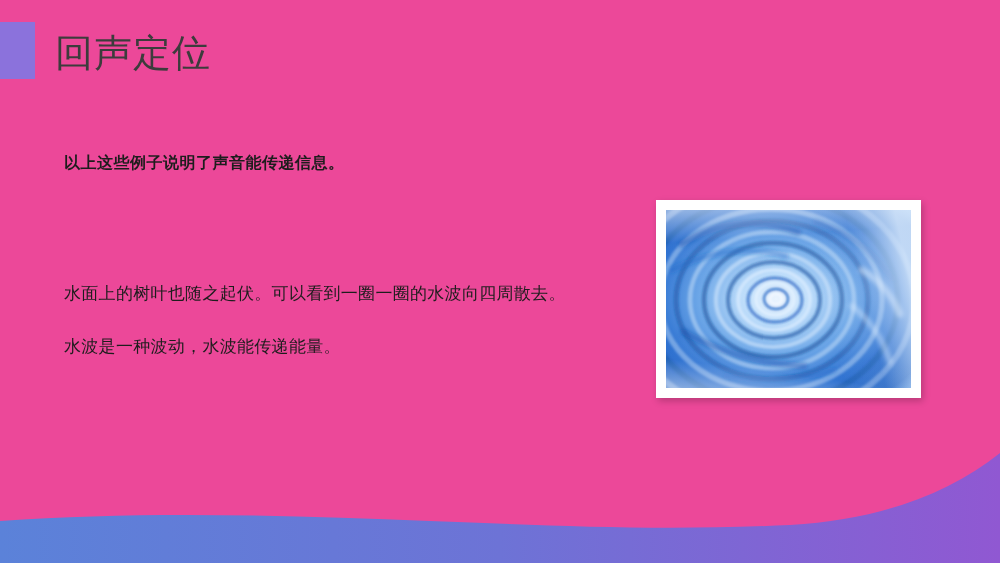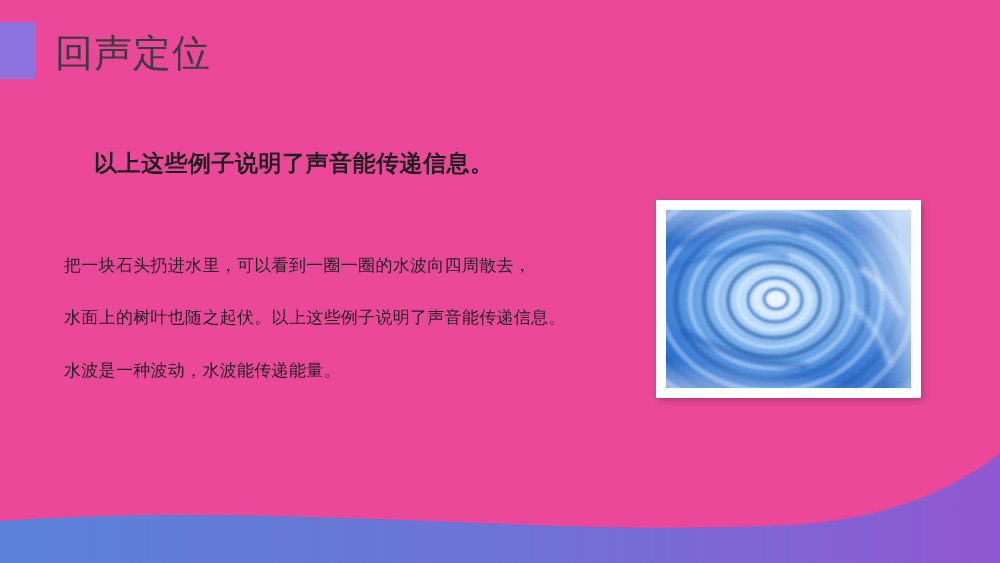--- a/index.html
+++ b/index.html
@@ -40,27 +40,26 @@
   }
 
   
   #body-block {
     position: absolute;
     left: 64px;
     top: 148px;
     width: 600px;
   }
   .lead-line {
-    font-size: 23px;
+    font-size: 16px;
     line-height: 30px;
     color: #1d1d1d;
     font-weight: 700;
     letter-spacing: 0.5px;
     white-space: nowrap;
-    margin-left: 30px;
   }
   .para-line {
     font-size: 17px;
     line-height: 24px;
     color: #1d1d1d;
     font-weight: 400;
     letter-spacing: 0.3px;
     white-space: nowrap;
   }
   .para-line.bold {
@@ -116,23 +115,22 @@
 <body>
 
 <div id="slide">
 
   <div id="title-accent"></div>
   <div id="page-title">回声定位</div>
 
   <div id="body-block">
     <div class="lead-line">以上这些例子说明了声音能传递信息。</div>
     <div class="sp-1"></div>
-    <div class="para-line">把一块石头扔进水里，可以看到一圈一圈的水波向四周散去，</div>
     <div class="sp-2"></div>
-    <div class="para-line">水面上的树叶也随之起伏。以上这些例子说明了声音能传递信息。</div>
+    <div class="para-line">水面上的树叶也随之起伏。可以看到一圈一圈的水波向四周散去。</div>
     <div class="sp-3"></div>
     <div class="para-line bold">水波是一种波动，水波能传递能量。</div>
     <div class="sp-4"></div>
   </div>
 
   <div id="ripple-figure">
     <div id="ripple-inner">
       <svg viewBox="0 0 245 178" preserveAspectRatio="none" aria-hidden="true">
         <defs>
           <radialGradient id="rippleBase" cx="45%" cy="50%" r="78%">

